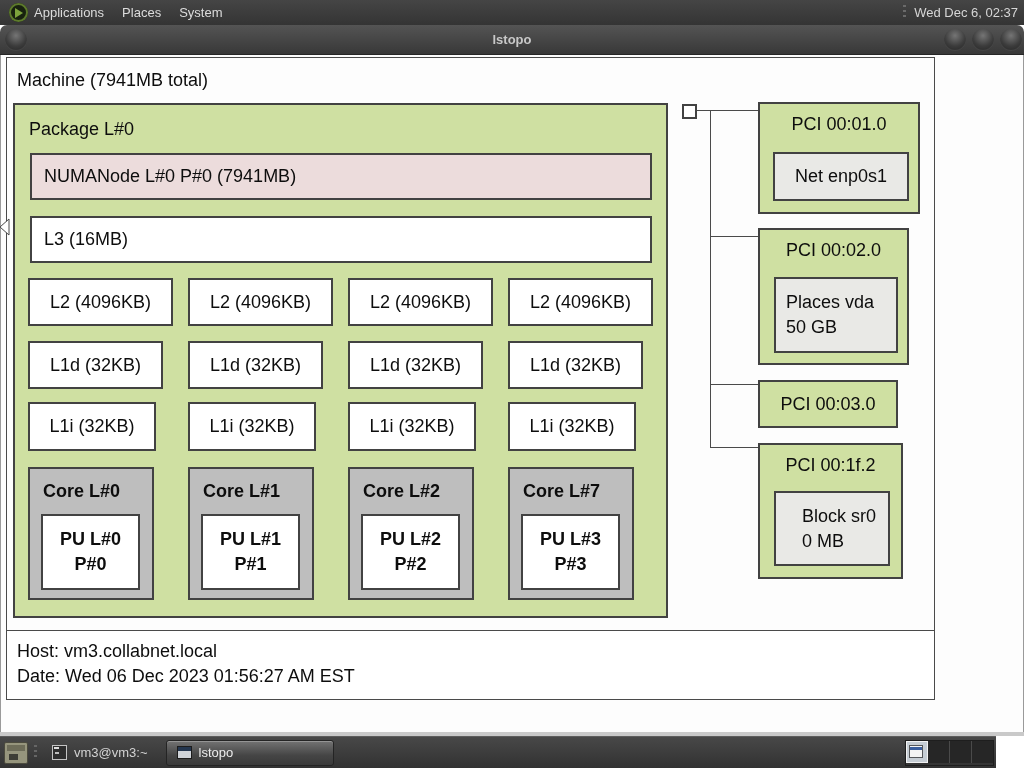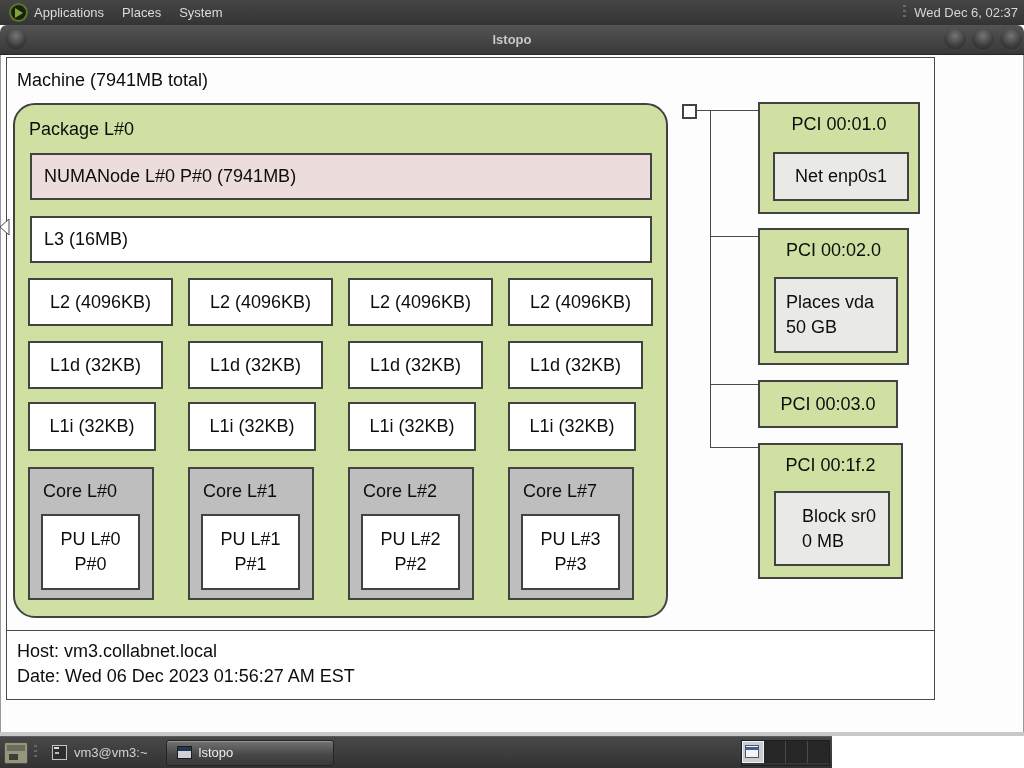--- a/index.html
+++ b/index.html
@@ -33,36 +33,36 @@
 
   
   .content{position:absolute;left:0;top:55px;width:1024px;height:677px;background:#fdfdfd;
     border-left:1px solid #9a9a9a;border-right:1px solid #9a9a9a;box-sizing:border-box;}
 
   .obj{position:absolute;box-sizing:border-box;border:2px solid #424242;font-size:18px;color:#0d0d0d;}
   .thin{border-width:1px;border-color:#4a4a4a;}
   .green{background:#cfe0a2;}
   .pink{background:#ecdcdc;}
   .whitebg{background:#ffffff;}
-  .graybg{background:#bebebe;}
+  .graybg{background:#bebebe;font-weight:bold;}
   .devbg{background:#e9e9e6;}
   .vcent-left{display:flex;align-items:center;padding-left:12px;}
   .vcent-center{display:flex;align-items:center;justify-content:center;}
   .hline,.vline{position:absolute;background:#4a4a4a;}
 
   .abs-label{position:absolute;white-space:nowrap;}
   .pci-label{text-align:center;padding-top:10px;white-space:nowrap;}
   .two-line{display:flex;flex-direction:column;justify-content:center;line-height:25px;}
   .pu-box{text-align:center;}
 
   .legend-line{line-height:25px;white-space:nowrap;}
 
   
   .window-bottom-edge{position:absolute;left:0;top:732px;width:1024px;height:4px;background:#c9c9c9;}
-  .taskbar{position:absolute;left:0;top:736px;width:832px;height:32px;
+  .taskbar{position:absolute;left:0;top:736px;width:996px;height:32px;
     background:linear-gradient(#484848,#323232);border-top:1px solid #5d5d5d;box-sizing:border-box;
     display:flex;align-items:center;color:#d2d2d2;font-size:13px;z-index:30;}
   .show-desktop{width:24px;height:22px;margin-left:4px;position:relative;border-radius:2px;
     background:#96957d;border:1px solid #4c4b3e;box-sizing:border-box;}
   .show-desktop:before{content:"";position:absolute;left:2px;top:2px;right:2px;height:6px;background:#6e6d59;}
   .show-desktop:after{content:"";position:absolute;left:4px;bottom:3px;width:9px;height:6px;background:#3e3e36;}
   .tb-sep{width:3px;height:15px;margin:0 5px 0 6px;
     background:repeating-linear-gradient(#666 0 2px,transparent 2px 5px);}
   .task-btn{height:26px;display:flex;align-items:center;gap:7px;padding:0 10px;border-radius:3px;}
   .task-btn.flat{background:transparent;}
@@ -113,21 +113,21 @@
     <div class="sphere" style="left:972px;"></div>
     <div class="sphere" style="left:1000px;"></div>
   </div>
 
   <div class="content"></div>
 
   <div class="obj thin whitebg" style="left:6px;top:57px;width:929px;height:643px;background:transparent;">
     <span class="abs-label" style="left:10px;top:12px;">Machine (7941MB total)</span>
   </div>
 
-  <div class="obj green" style="left:13px;top:103px;width:655px;height:515px;border-radius:22px;">
+  <div class="obj green" style="left:13px;top:103px;width:655px;height:515px;">
     <span class="abs-label" style="left:14px;top:14px;">Package L#0</span>
   </div>
 
   <div class="obj pink vcent-left" style="left:30px;top:153px;width:622px;height:47px;">
     <span>NUMANode L#0 P#0 (7941MB)</span>
   </div>
 
   <div class="obj whitebg vcent-left" style="left:30px;top:216px;width:622px;height:47px;">
     <span>L3 (16MB)</span>
   </div>

